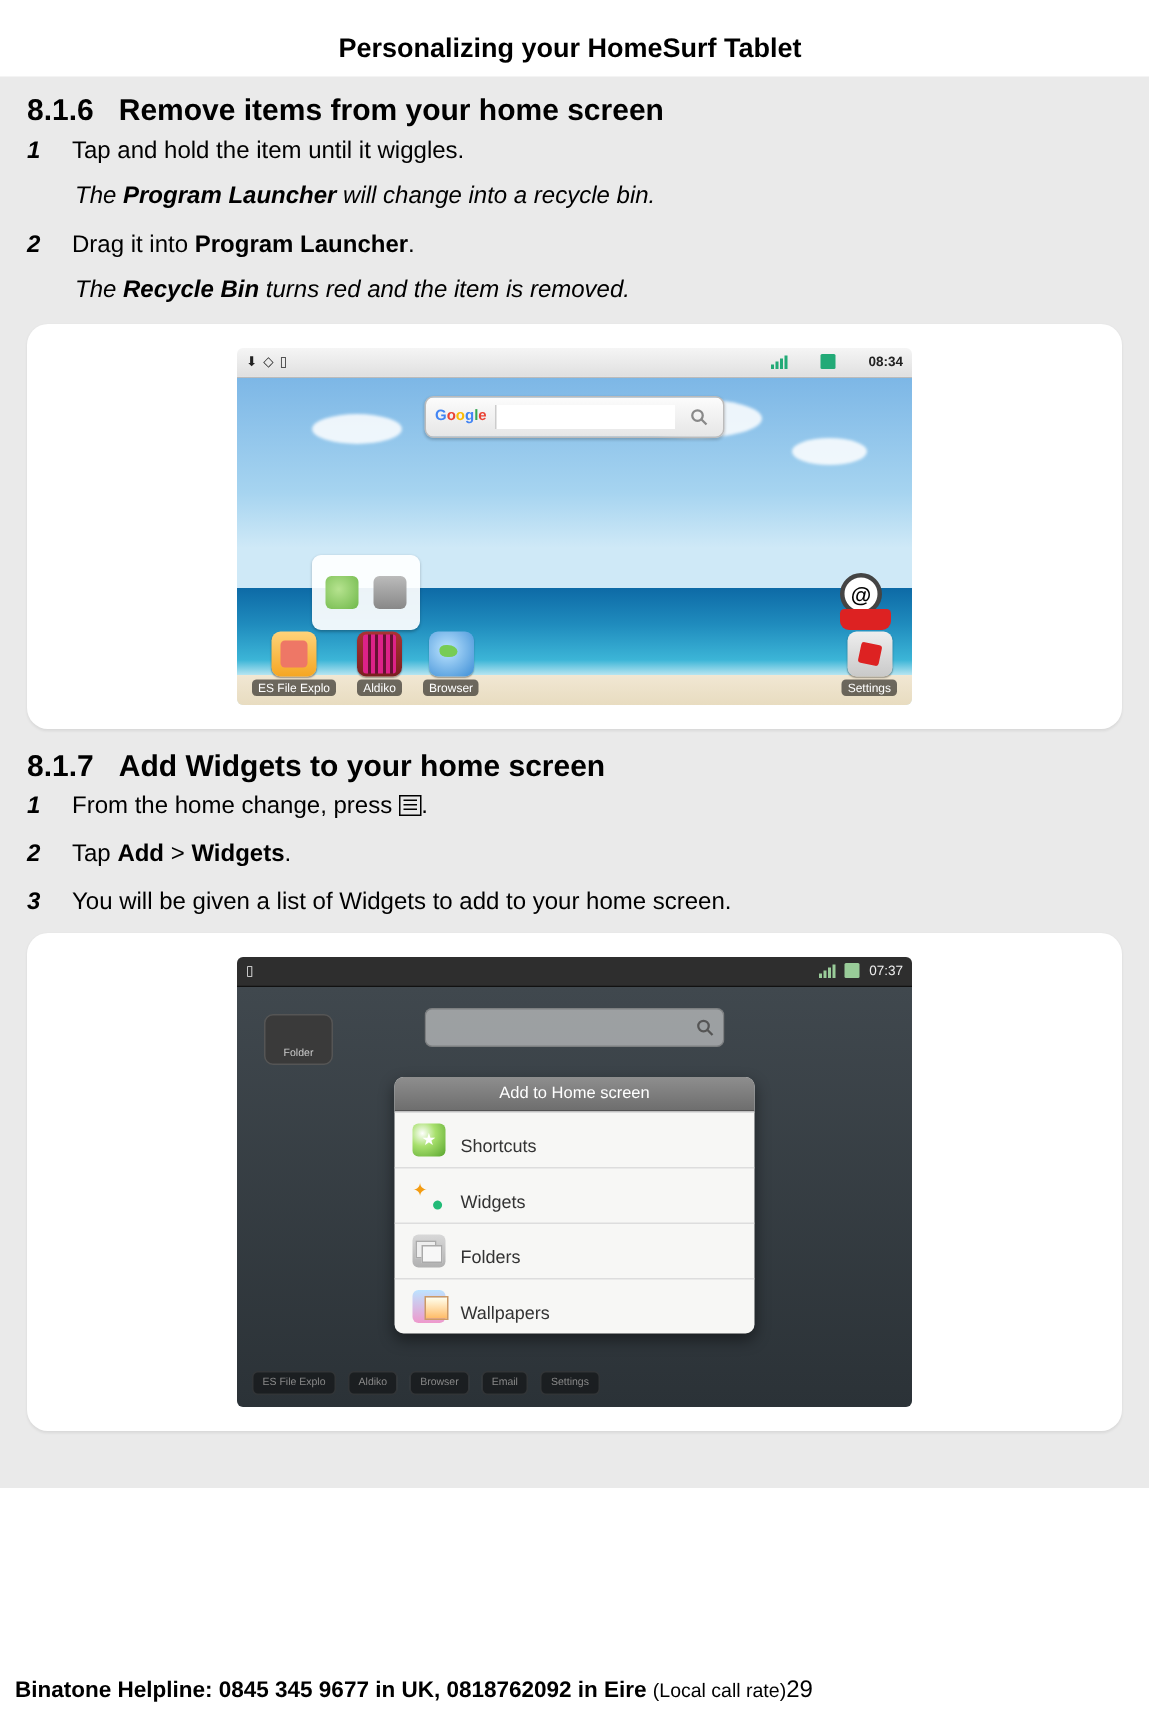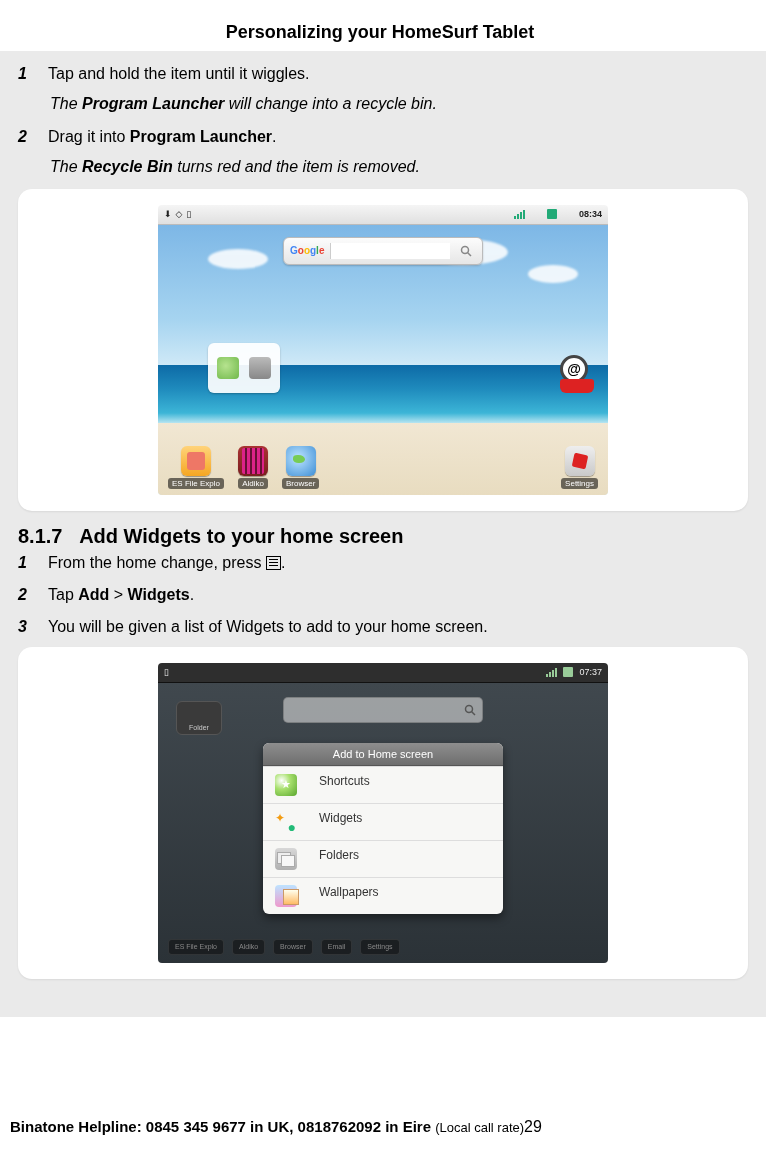--- a/index.html
+++ b/index.html
@@ -20,21 +20,21 @@
   .fig-card { background: #fff; border-radius: 14px; padding: 16px 20px; margin: 6px 0 14px 0; display: flex; justify-content: center; box-shadow: 0 1px 2px rgba(0,0,0,0.08); }
 
   
   .tablet { width: 450px; position: relative; font-size: 10px; }
   .statusbar { height: 20px; background: linear-gradient(#f5f5f5,#e0e0e0); border-bottom: 1px solid #bbb; display:flex; justify-content:space-between; align-items:center; padding:0 6px; font-size:9px; color:#222; border-radius: 4px 4px 0 0; }
   .statusbar .left { display:flex; gap:4px; }
   .statusbar .right { display:flex; gap:22px; align-items:center; }
   .sig-bars { display:flex; gap:1px; align-items:flex-end; }
   .sig-bars span { width:2px; background:#2a7; display:block; }
   .sig-bars span:nth-child(1){height:3px;} .sig-bars span:nth-child(2){height:5px;} .sig-bars span:nth-child(3){height:7px;} .sig-bars span:nth-child(4){height:9px;}
-  .beach { position:relative; height: 270px; overflow:hidden; border-radius: 0 0 4px 4px; }
+  .beach { position:relative; height: 218px; overflow:hidden; border-radius: 0 0 4px 4px; }
   .sky { position:absolute; inset:0; background: linear-gradient(#7db7e6 0%, #a6d4f0 35%, #cfe9f7 52%); }
   .cloud { position:absolute; background:#fff; border-radius:50%; filter: blur(1px); opacity:0.85; }
   .c1{ width:60px; height:20px; left: 50px; top: 24px; }
   .c2{ width:90px; height:26px; left: 260px; top: 14px; }
   .c3{ width:50px; height:18px; left: 370px; top: 40px; }
   .sea { position:absolute; left:0; right:0; top: 140px; height: 60px; background: linear-gradient(#0d6aa6 0%, #1f8bbd 40%, #3cb5d7 80%, #cfeef6 100%); }
   .sand { position:absolute; left:0; right:0; bottom:0; top: 198px; background: linear-gradient(#f1e7d3, #e8dcc0); }
   .searchbar { position:absolute; top: 12px; left: 50%; transform: translateX(-50%); width: 200px; height: 28px; background: linear-gradient(#fcfcfc,#e6e6e6); border:1px solid #bbb; border-radius: 6px; display:flex; align-items:center; padding:0 6px; gap:6px; box-shadow: 0 1px 2px rgba(0,0,0,.2); }
   .searchbar .glogo { font-weight:bold; font-size:10px; }
   .searchbar .glogo .g1{color:#4285F4}.searchbar .glogo .g2{color:#EA4335}.searchbar .glogo .g3{color:#FBBC05}.searchbar .glogo .g4{color:#4285F4}.searchbar .glogo .g5{color:#34A853}.searchbar .glogo .g6{color:#EA4335}
@@ -62,21 +62,21 @@
   .tile.settings::after{ content:""; width:14px; height:14px; background:#d22; border-radius:2px; transform: rotate(12deg); }
 
   
   .tablet2 { width: 450px; position: relative; font-size: 10px; }
   .statusbar2 { height: 20px; background: #2e2e2e; color:#eee; display:flex; justify-content:space-between; align-items:center; padding:0 6px; font-size:9px; border-radius: 4px 4px 0 0; border-bottom:1px solid #111; }
   .dimmed { position:relative; height: 280px; background: linear-gradient(#40484e,#2b3237); border-radius: 0 0 4px 4px; overflow:hidden; }
   .dimmed .folderpill { position:absolute; left:18px; top:18px; width:46px; height:34px; background:#3a3a3a; border:1px solid #555; border-radius:6px; color:#ccc; font-size:7px; display:flex; align-items:flex-end; justify-content:center; padding-bottom:3px; }
   .dimmed .srch { position:absolute; top:14px; left:50%; transform:translateX(-50%); width:200px; height:26px; background: rgba(220,220,220,0.6); border-radius:5px; border:1px solid rgba(0,0,0,.2); display:flex; align-items:center; justify-content:flex-end; padding:0 6px; color:#444; }
   .panel { position:absolute; left:50%; transform:translateX(-50%); top: 60px; width: 240px; background: #f7f7f5; border-radius: 6px; box-shadow: 0 4px 10px rgba(0,0,0,0.45); overflow:hidden; }
   .panel .ptitle { background: linear-gradient(#8e8e8e,#6e6e6e); color:#fff; font-size:11px; text-align:center; padding:5px 0; border-bottom:1px solid #555; }
-  .panel .row { display:flex; align-items:flex-start; gap:22px; padding:7px 12px; border-top:1px solid #ddd; font-size:12px; color:#333; }
+  .panel .row { display:flex; align-items:flex-end; gap:10px; padding:7px 12px; border-top:1px solid #ddd; font-size:12px; color:#333; }
   .panel .row .ric { width:22px; height:22px; flex:0 0 22px; border-radius:4px; }
   .ric.shortcuts { background: radial-gradient(circle at 30% 30%, #fff, #a8e06d 40%, #58a52d); position:relative; }
   .ric.shortcuts::after { content:"★"; position:absolute; inset:0; display:flex; align-items:center; justify-content:center; color:#fff; font-size:11px; }
   .ric.widgets { position:relative; background:#f7f7f5; }
   .ric.widgets::before { content:"✦"; position:absolute; left:0; top:0; color:#f39c12; font-size:12px; }
   .ric.widgets::after { content:"●"; position:absolute; right:1px; bottom:-2px; color:#2b7; font-size:14px; }
   .ric.folders { background: linear-gradient(#d8d8d8,#b0b0b0); position:relative; border-radius:2px; }
   .ric.folders::before{ content:""; position:absolute; left:2px; top:4px; width:12px; height:10px; background:#eee; border:1px solid #aaa; }
   .ric.folders::after{ content:""; position:absolute; left:6px; top:7px; width:12px; height:10px; background:#f7f7f7; border:1px solid #aaa; }
   .ric.wallpapers { position:relative; background: linear-gradient(#bde3ff,#e9c); border-radius:3px; }
@@ -90,20 +90,23 @@
   .footer .pg { font-size:16px; }
 </style>
 </head>
 <body>
 <div class="page">
 
   <div class="header-title">Personalizing your HomeSurf Tablet</div>
 
   <div class="content">
 
+    <h2 class="sec-heading">
+      <span>8.1.6</span>&nbsp;&nbsp;&nbsp;<span>Remove items from your home screen</span>
+    </h2>
 
     <ol class="ol">
       <li>
         <span class="num">1</span>
         <span class="txt">Tap and hold the item until it wiggles.</span>
       </li>
     </ol>
     <p class="ital-note">
       <span>The </span><span class="bi">Program Launcher</span><span> will change into a recycle bin.</span>
     </p>

